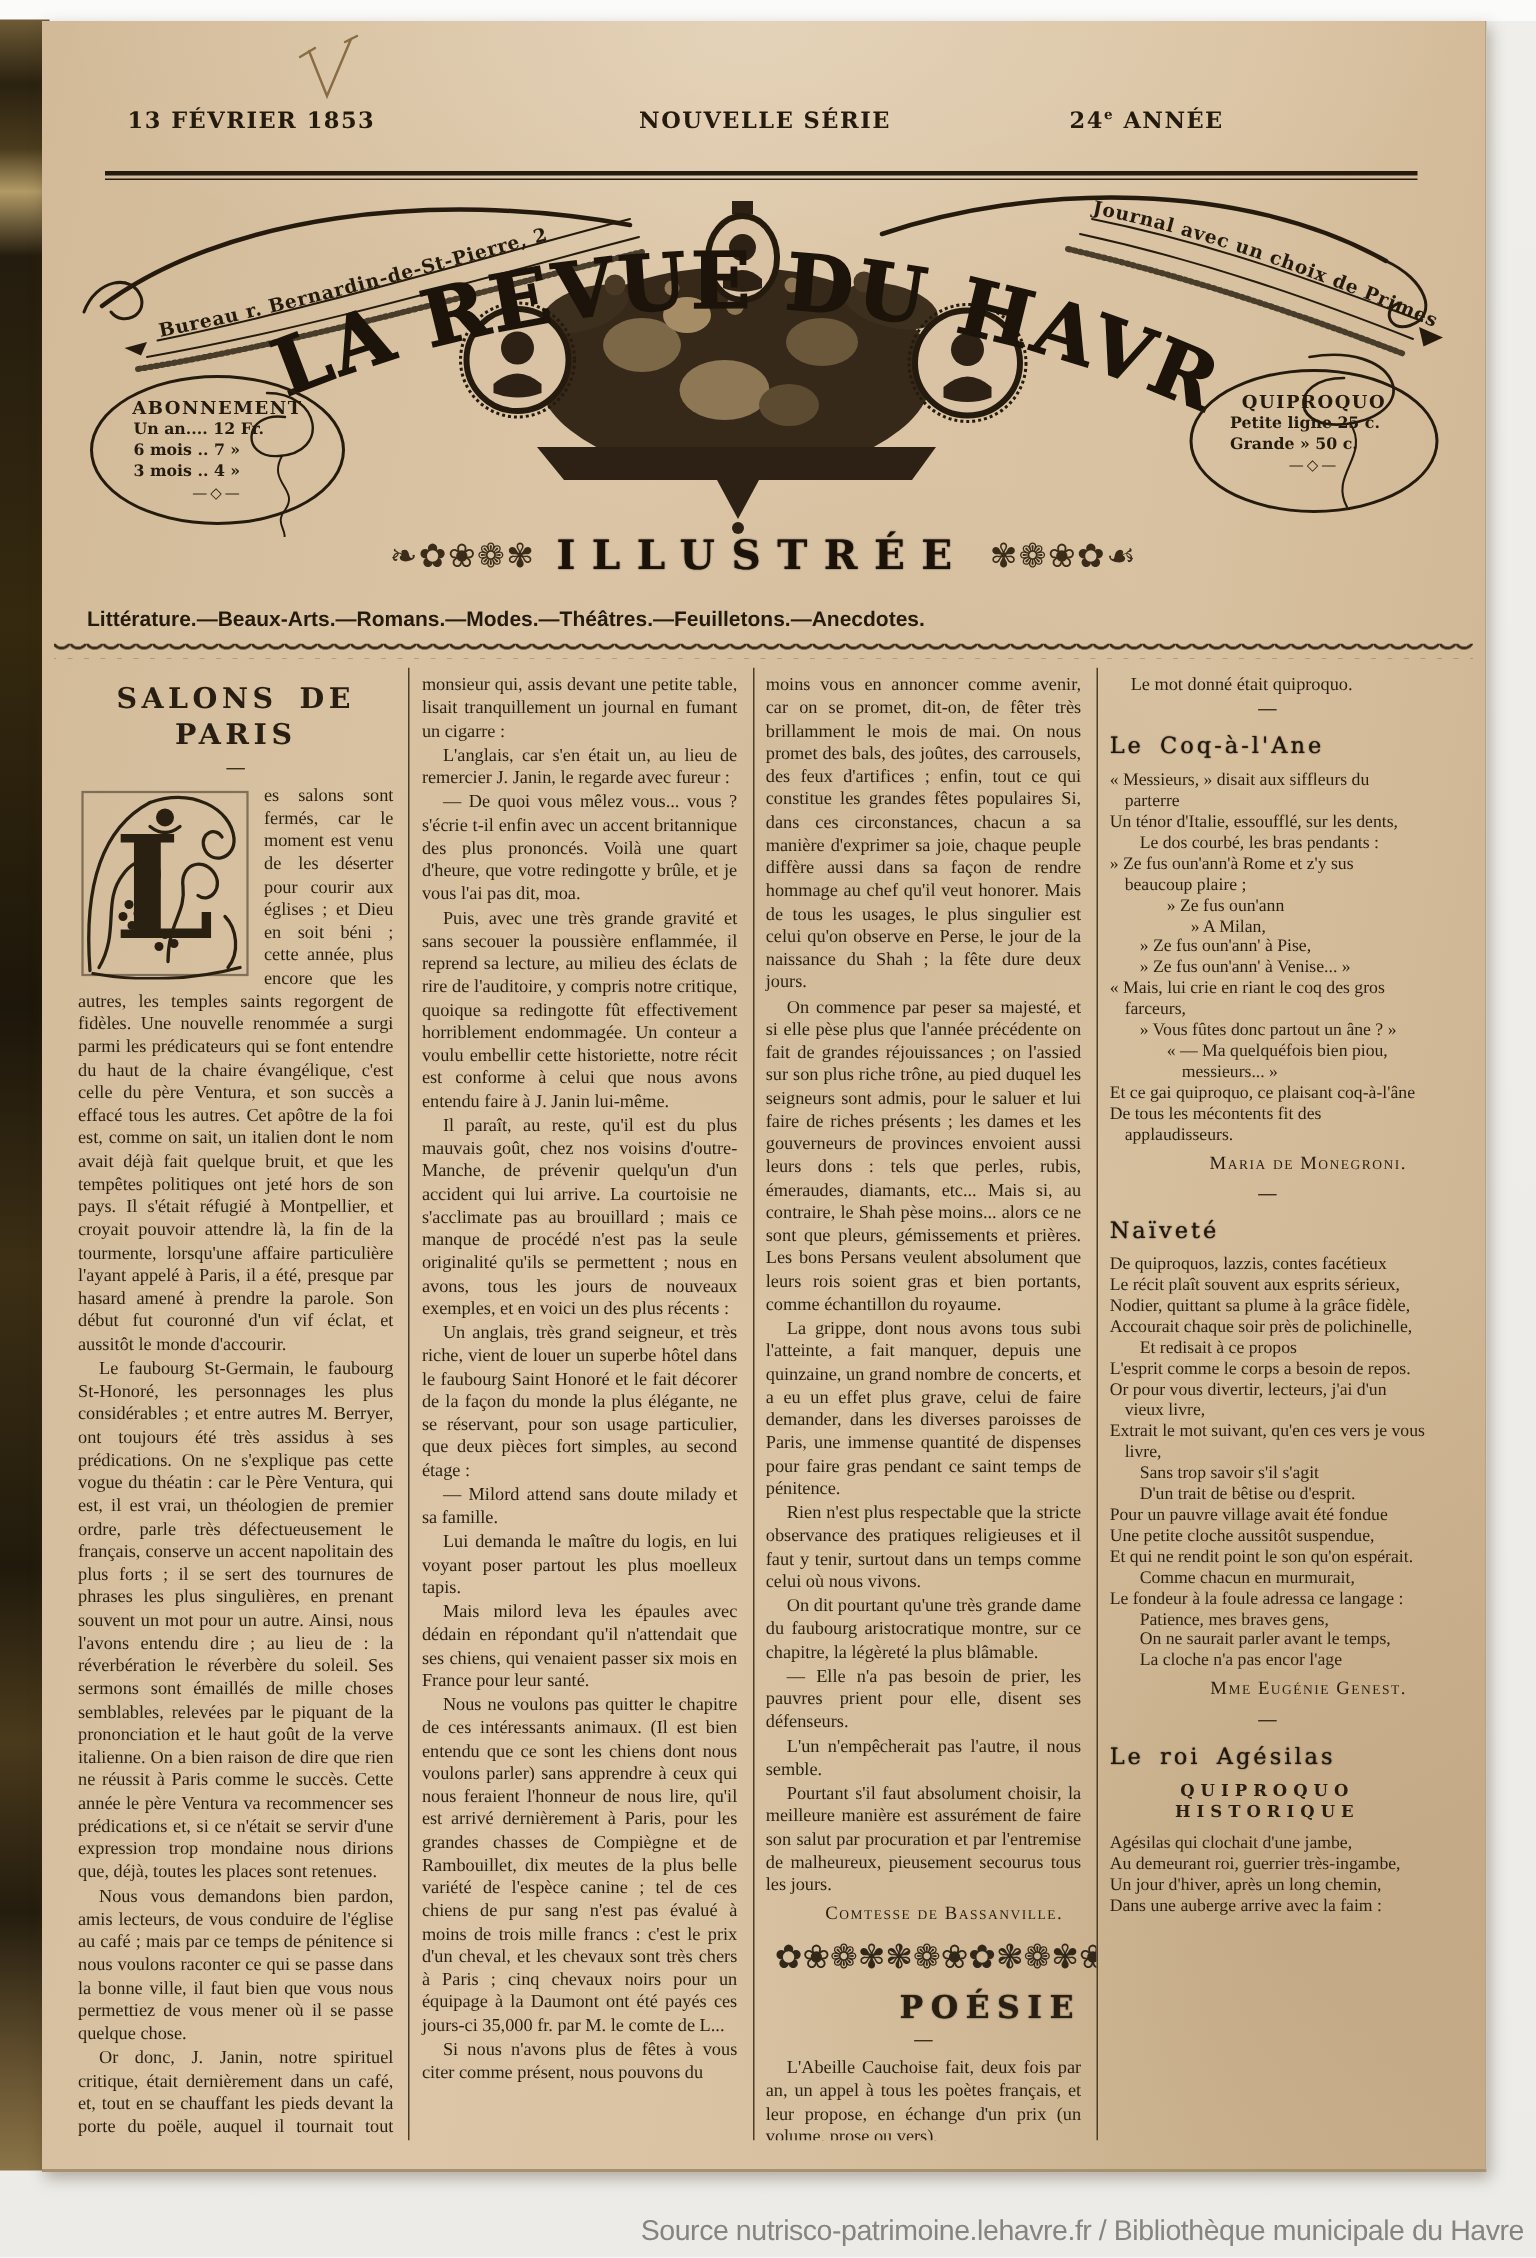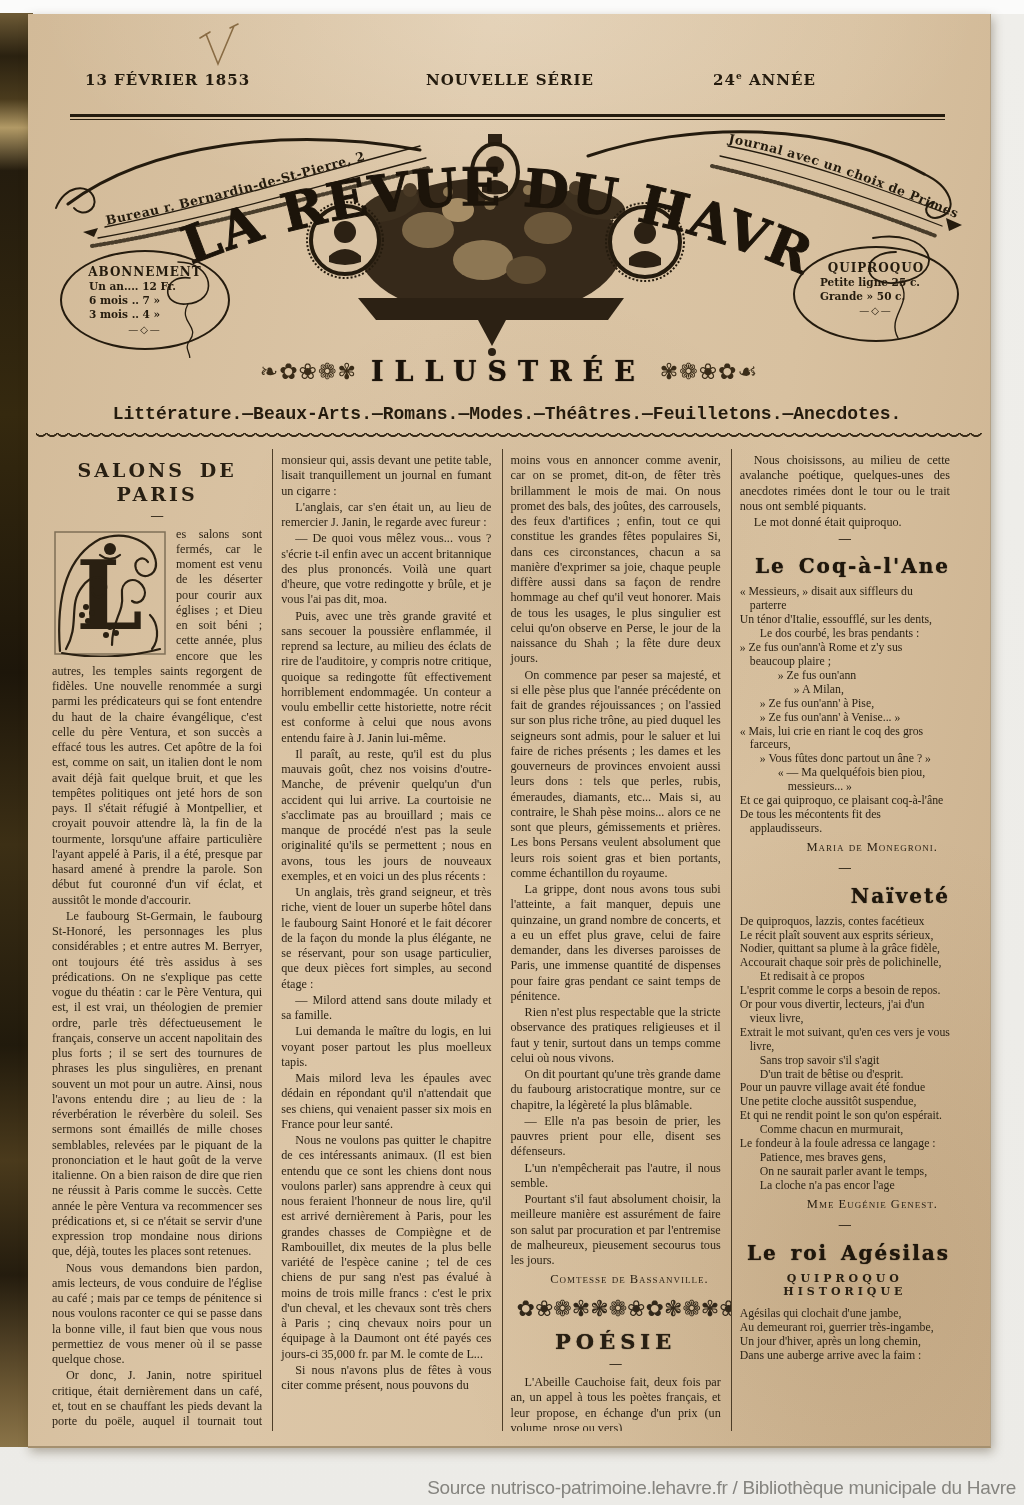--- a/index.html
+++ b/index.html
@@ -48,37 +48,37 @@
   .ov-title{font-weight:700;font-size:12px;letter-spacing:1px;}
   .ov-line{font-weight:700;font-size:10.5px;line-height:1.35;text-align:left;width:112px;margin:0 auto;}
   .ov-orn{font-size:10px;margin-top:2px;letter-spacing:2px;}
   .illus{text-align:center;margin-top:-6px;height:58px;line-height:58px;white-space:nowrap;}
   .garl{font-size:22px;color:#3a2c18;letter-spacing:1px;vertical-align:middle;}
   .ill-word{
     font-family:"DejaVu Serif",serif;font-weight:700;font-size:27px;letter-spacing:11px;
     color:#1b130a;margin:0 10px;vertical-align:middle;text-shadow:0 0 1px #1b130a;
   }
   .cats{
-    display:flex;justify-content:center;align-items:baseline;
+    display:flex;justify-content:flex-start;align-items:baseline;
     margin:4px 34px 0 30px;
-    font-family:Liberation Mono, monospace;font-weight:700;font-size:18px;color:#241b0e;
+    font-family:Liberation Sans, sans-serif;font-weight:700;font-size:14px;color:#241b0e;
   }
   .wavy{
     height:10px;margin:9px 8px 0 8px;
     background:radial-gradient(circle at 5px -3px, rgba(0,0,0,0) 5px, #3a2c18 5.2px, #3a2c18 6.8px, rgba(0,0,0,0) 7.2px);
     background-size:11px 10px;background-repeat:repeat-x;
   }
   .cols{display:flex;height:982px;margin:6px 30px 0 16px;overflow:hidden;}
   .col{flex:1 1 0;padding:4px 10px 0 8px;overflow:hidden;}
   .col + .col{border-left:1px solid #4d3d27;}
   .blk{font-size:12.2px;line-height:1.25;text-align:justify;text-indent:14px;margin:0 0 1px;}
   .blk.noind{text-indent:0;}
   .b-h1{font-family:"DejaVu Serif",serif;font-weight:700;font-size:19px;letter-spacing:3px;word-spacing:5px;text-align:center;text-indent:0;margin:6px 0 0;}
-  .b-h2{font-family:"DejaVu Serif",serif;font-weight:700;font-size:20px;letter-spacing:2px;word-spacing:4px;text-align:right;text-indent:0;margin:10px 0 6px;color:#1f170c;text-shadow:0 0 1px #1f170c;}
-  .b-h2big{font-family:"DejaVu Serif",serif;font-weight:700;font-size:21px;letter-spacing:5px;text-align:center;text-indent:0;margin:10px 0 0;text-shadow:0 0 1px #1f170c;}
+  .b-h2{font-family:"DejaVu Serif",serif;font-weight:400;font-size:15px;letter-spacing:2px;word-spacing:4px;text-align:left;text-indent:0;margin:10px 0 6px;color:#1f170c;text-shadow:0 0 1px #1f170c;}
+  .b-h2big{font-family:"DejaVu Serif",serif;font-weight:700;font-size:21px;letter-spacing:5px;text-align:right;text-indent:0;margin:10px 0 0;text-shadow:0 0 1px #1f170c;}
   .b-sub{font-family:"DejaVu Serif",serif;font-weight:700;font-size:11px;letter-spacing:4px;text-align:center;text-indent:0;margin:0 0 8px;}
   .b-dash{text-align:center;text-indent:0;font-weight:700;margin:2px 0 6px;line-height:1;}
   .b-sig{text-align:right;text-indent:0;padding-right:12px;font-size:12.5px;letter-spacing:1px;font-variant:small-caps;margin:4px 0 6px;}
   .b-pv{font-size:11.8px;line-height:1.18;text-align:left;text-indent:-10px;padding-left:10px;margin:0;}
   .b-pv.ind-1{padding-left:30px;}
   .b-pv.ind-2{padding-left:48px;}
   .b-pv.ind-3{padding-left:64px;}
   .b-flower{text-align:center;text-indent:0;font-size:22px;line-height:.85;letter-spacing:0;color:#32281a;margin:12px 6px 6px;}
   .dropcap-para{text-align:justify;font-size:12.2px;line-height:1.25;margin:4px 0 1px;}
   .dropcap-box{float:left;width:116px;height:128px;margin:2px 8px 2px 0;}
@@ -278,21 +278,20 @@
         <div class="blk b-p">L'un n'empêcherait pas l'autre, il nous semble.</div>
         <div class="blk b-p">Pourtant s'il faut absolument choisir, la meilleure manière est assurément de faire son salut par procuration et par l'entremise de malheureux, pieusement secourus tous les jours.</div>
         <div class="blk b-sig">Comtesse de Bassanville.</div>
         <div class="blk b-flower">✿❀❁✾❃❁❀✿❃❁✾❀✿❁❃✾❀</div>
         <div class="blk b-h2big">POÉSIE</div>
         <div class="blk b-dash">—</div>
         <div class="blk b-p">L'Abeille Cauchoise fait, deux fois par an, un appel à tous les poètes français, et leur propose, en échange d'un prix (un volume, prose ou vers),</div>
     </div>
 
     <div class="col">
-        <div class="blk b-p">Nous choisissons, au milieu de cette avalanche poétique, quelques-unes des anecdotes rimées dont le tour ou le trait nous ont semblé piquants.</div>
         <div class="blk b-p">Le mot donné était quiproquo.</div>
         <div class="blk b-dash">—</div>
         <div class="blk b-h2">Le Coq-à-l'Ane</div>
         <div class="blk b-pv">« Messieurs, » disait aux siffleurs du parterre</div>
         <div class="blk b-pv">Un ténor d'Italie, essoufflé, sur les dents,</div>
         <div class="blk b-pv ind-1">Le dos courbé, les bras pendants :</div>
         <div class="blk b-pv">» Ze fus oun'ann'à Rome et z'y sus beaucoup plaire ;</div>
         <div class="blk b-pv ind-2">» Ze fus oun'ann</div>
         <div class="blk b-pv ind-3">» A Milan,</div>
         <div class="blk b-pv ind-1">» Ze fus oun'ann' à Pise,</div>

